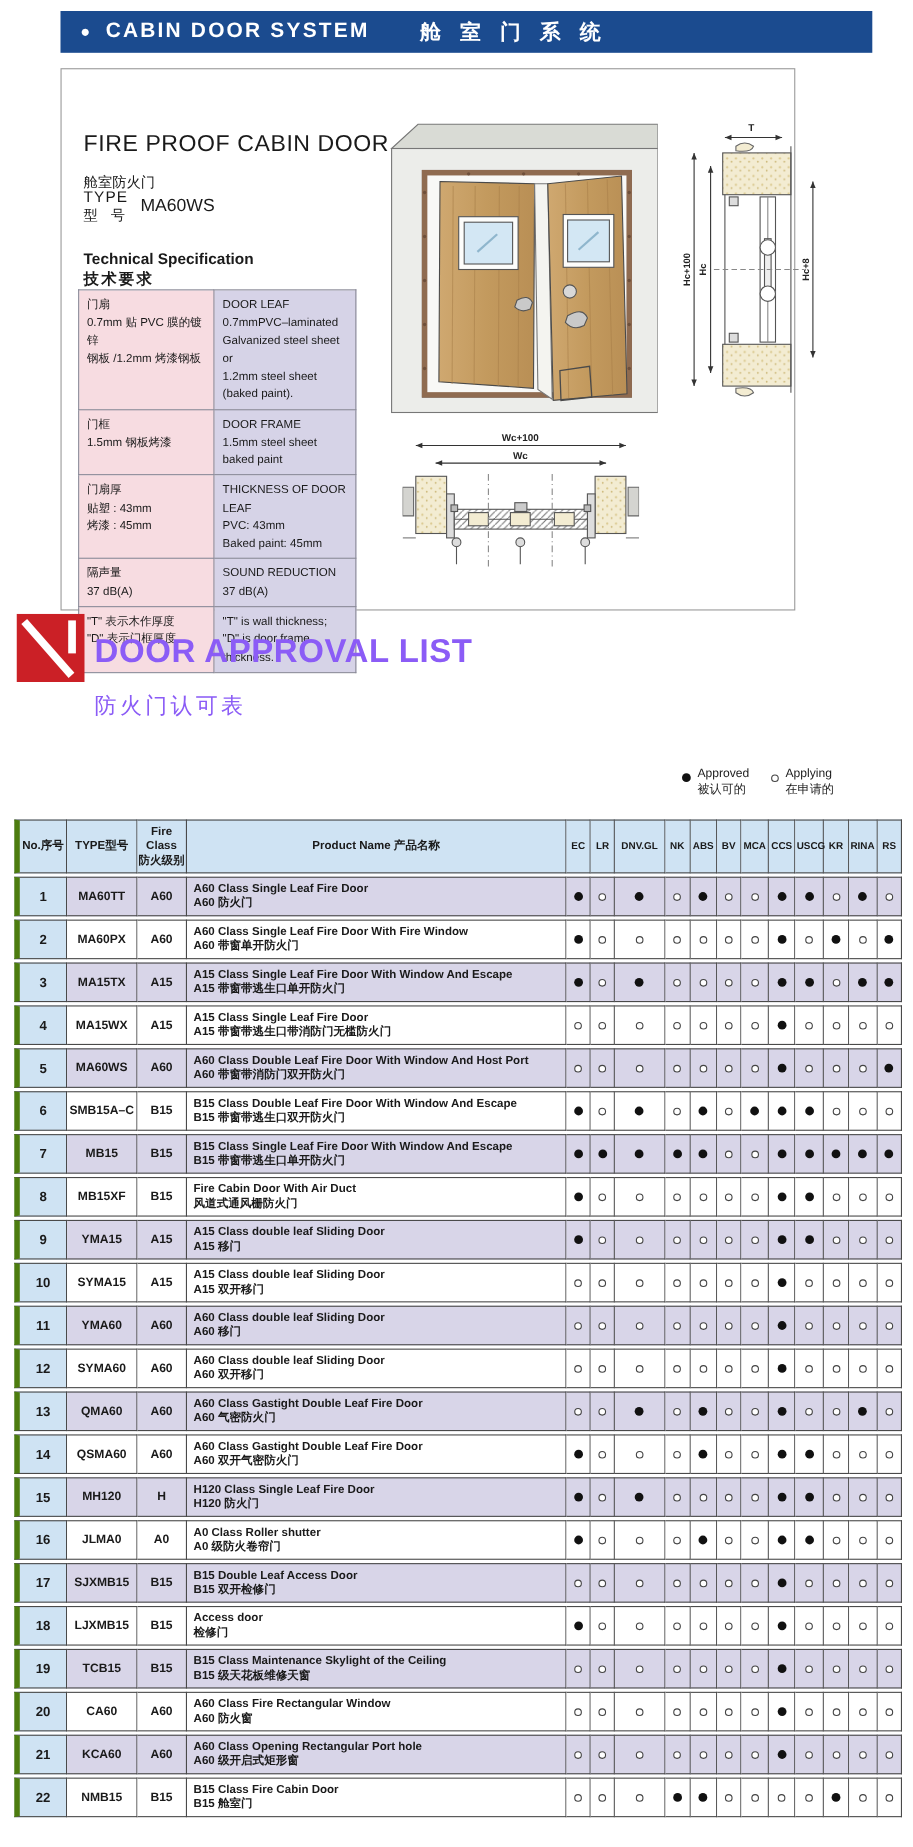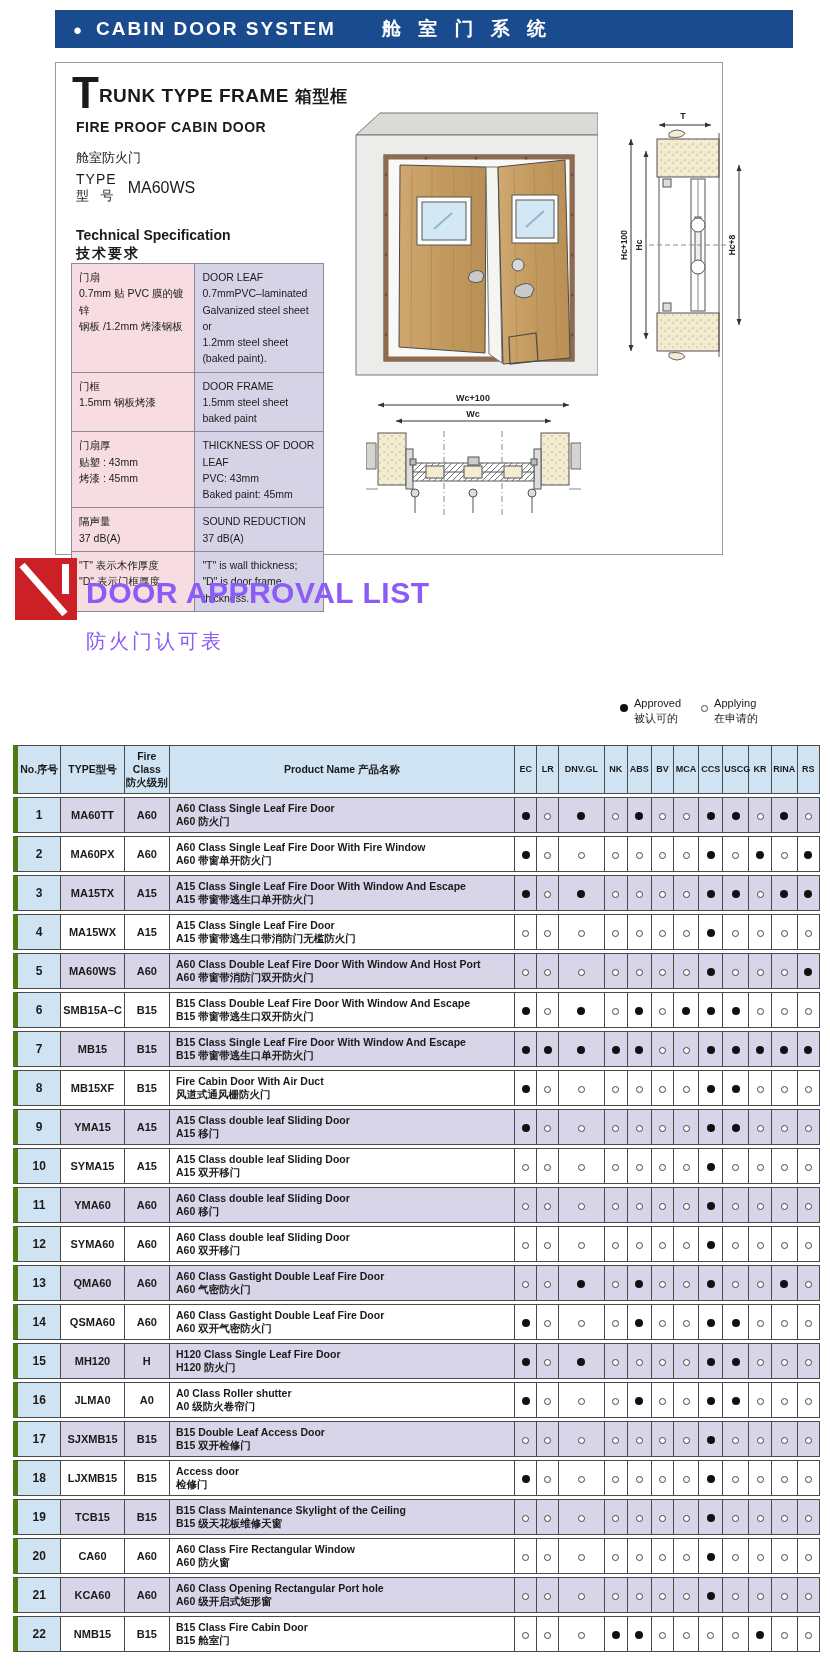--- a/index.html
+++ b/index.html
@@ -15,21 +15,21 @@
   .banner .t-zh { font-weight:bold; font-size:19px; letter-spacing:6px; margin-left:46px; }
 
   
   .trunk-box { position:absolute; left:55px; top:62px; width:668px; height:493px;
                border:1px solid #9a9a9a; background:#fff; }
   .trunk-title { position:absolute; left:16px; top:8px; white-space:nowrap; }
   .trunk-title .big-t { font-size:44px; font-weight:bold; line-height:1; vertical-align:-6px; }
   .trunk-title .rest { font-size:19px; font-weight:bold; letter-spacing:.5px; }
   .trunk-title .zh { font-size:17px; font-weight:bold; margin-left:6px; }
   .sub-title { position:absolute; left:20px; top:56px; }
-  .sub-title .en { font-weight:bold; font-size:14px; letter-spacing:.5px; }
+  .sub-title .en { font-weight:normal; font-size:21px; letter-spacing:.5px; }
   .sub-title .zh { font-size:13px; margin-top:14px; }
   .type-row { position:absolute; left:20px; top:108px; display:flex; align-items:center; }
   .type-row .lbl div:first-child { font-size:14px; letter-spacing:1px; }
   .type-row .lbl div:last-child { font-size:13px; letter-spacing:4px; }
   .type-row .val { font-size:16px; margin-left:10px; }
   .spec-title { position:absolute; left:20px; top:163px; font-weight:bold; font-size:14px; line-height:1.3; }
   .spec-title .zh { font-size:14px; letter-spacing:2px; }
 
   table.spec { position:absolute; left:15px; top:200px; width:253px;
                border-collapse:collapse; table-layout:fixed; }
@@ -80,23 +80,20 @@
 
 <div class="page">
 
   <div class="banner">
     <span class="bullet">●</span>
     <span class="t-en">CABIN DOOR SYSTEM</span>
     <span class="t-zh">舱 室 门 系 统</span>
   </div>
 
   <div class="trunk-box">
-    <div class="trunk-title">
-      <span class="big-t">T</span><span class="rest">RUNK TYPE FRAME</span><span class="zh rest">箱型框</span>
-    </div>
     <div class="sub-title">
       <div class="en">FIRE PROOF CABIN DOOR</div>
       <div class="zh">舱室防火门</div>
     </div>
     <div class="type-row">
       <div class="lbl">
         <div>TYPE</div>
         <div>型  号</div>
       </div>
       <div class="val">MA60WS</div>

